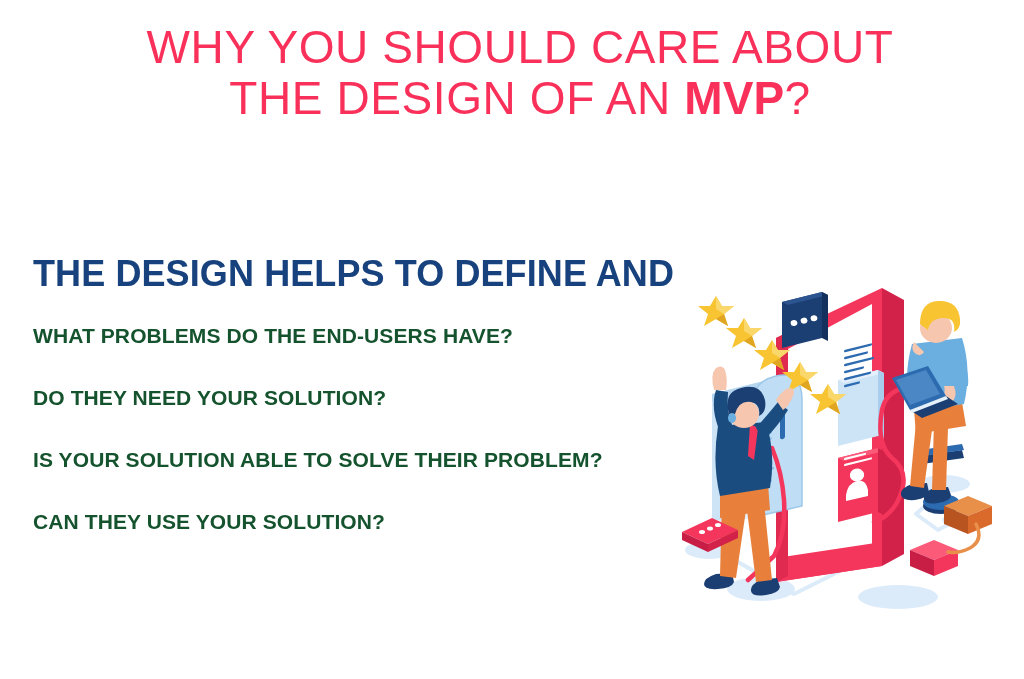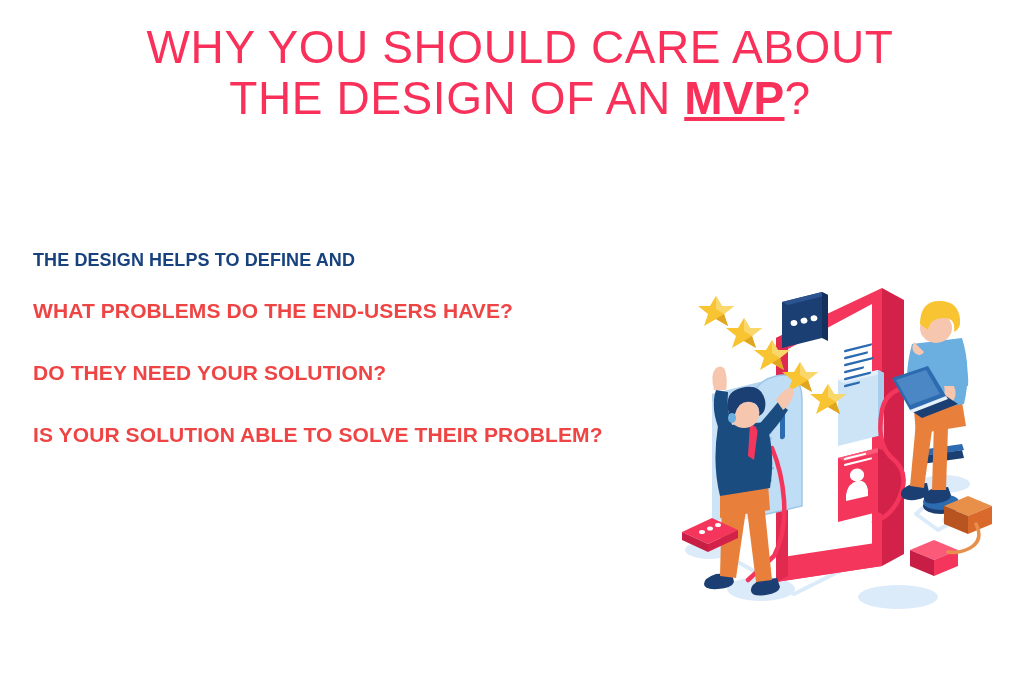--- a/index.html
+++ b/index.html
@@ -30,47 +30,47 @@
     width: 880px;
     text-align: center;
     line-height: 1.10;
     color: #F9315A;
     font-size: 46px;
     font-weight: 400;
     letter-spacing: 0.6px;
     text-transform: uppercase;
   }
   .title-line { display: block; white-space: nowrap; }
-  .title-strong { font-weight: 700; letter-spacing: 0.2px; text-decoration: underline; }
+  .title-strong { font-weight: 700; letter-spacing: 0.2px; }
 
   
   .copy {
     position: absolute;
     left: 33px;
     top: 248px;
     width: 690px;
   }
   .lede {
     color: #17427E;
-    font-size: 18px;
+    font-size: 36px;
     font-weight: 700;
     line-height: 1.42;
     letter-spacing: 0.1px;
     margin: 0 0 26px 0;
     text-transform: uppercase;
   }
   .lede .lede-line { display: block; white-space: nowrap; }
 
   .q-list {
     list-style: none;
     margin: 0;
     padding: 0;
   }
   .q-item {
-    color: #ef4444;
+    color: #14532d;
     font-size: 21px;
     font-weight: 700;
     letter-spacing: 0.1px;
     line-height: 1;
     margin-bottom: 41px;
     white-space: nowrap;
     text-transform: uppercase;
   }
   .q-item:last-child { margin-bottom: 0; }
 
@@ -97,20 +97,21 @@
   <div class="copy">
 
     <h2 class="lede">
       <span class="lede-line">THE DESIGN HELPS TO DEFINE AND</span>
     </h2>
 
     <ul class="q-list">
       <li class="q-item">WHAT PROBLEMS DO THE END-USERS HAVE?</li>
       <li class="q-item">DO THEY NEED YOUR SOLUTION?</li>
       <li class="q-item">IS YOUR SOLUTION ABLE TO SOLVE THEIR PROBLEM?</li>
+      <li class="q-item">CAN THEY USE YOUR SOLUTION?</li>
     </ul>
   </div>
 
   <div class="illo">
     <svg width="348" height="362" viewBox="0 0 348 362" xmlns="http://www.w3.org/2000/svg">
 
       <g>
         <ellipse cx="85" cy="327" rx="34" ry="12" fill="#DCEBFA"></ellipse>
         <ellipse cx="222" cy="335" rx="40" ry="12" fill="#DCEBFA"></ellipse>
         <ellipse cx="268" cy="222" rx="26" ry="9" fill="#DCEBFA"></ellipse>

